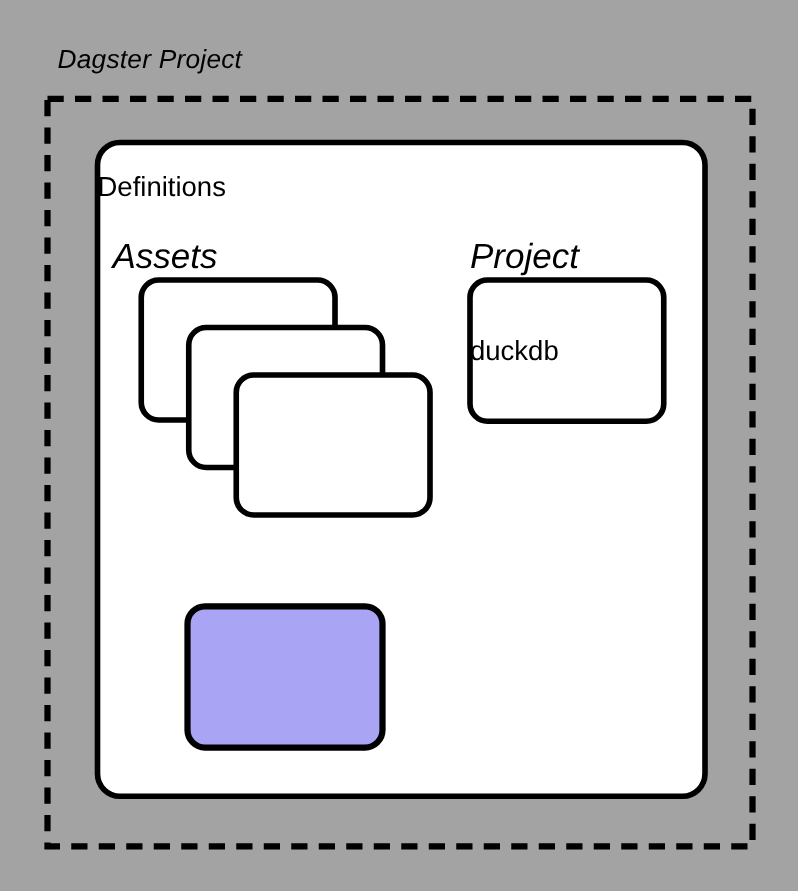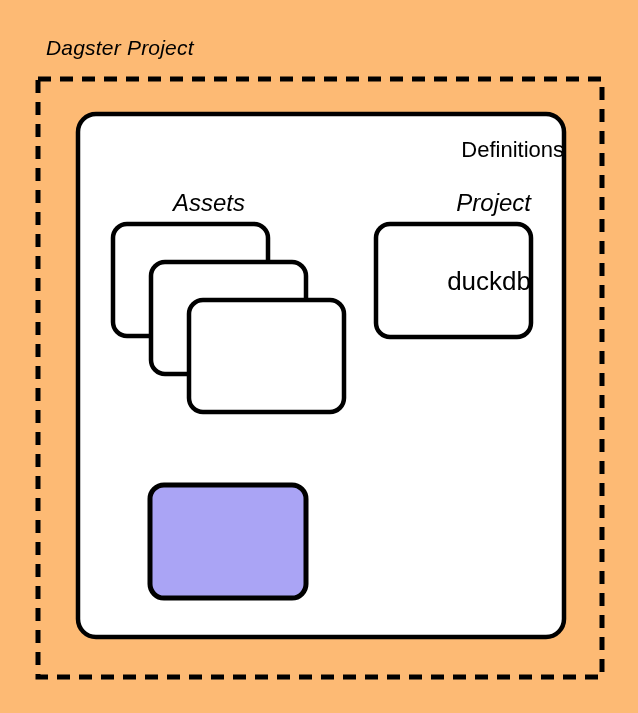--- a/index.html
+++ b/index.html
@@ -8,56 +8,56 @@
     padding: 0;
     background: #ffffff;
   }
   body {
     font-family: "Liberation Sans", "DejaVu Sans", sans-serif;
   }
   #canvas {
     position: relative;
     width: 638px;
     height: 713px;
-    background: #fdba74;
+    background: #a3a3a3;
     overflow: hidden;
   }
   svg.layer {
     position: absolute;
     left: 0;
     top: 0;
     width: 638px;
     height: 713px;
     overflow: visible;
   }
   .txt {
     position: absolute;
     color: #000000;
     white-space: nowrap;
     pointer-events: none;
-    text-align: right;
+    text-align: left;
   }
   .title-project {
     font-size: 21px;
     font-style: italic;
     font-weight: 400;
     letter-spacing: 0.2px;
   }
   .label-definitions {
     font-size: 22px;
     font-style: normal;
     font-weight: 400;
   }
   .label-group {
-    font-size: 24px;
+    font-size: 28px;
     font-style: italic;
     font-weight: 400;
   }
   .node-text {
-    font-size: 26px;
+    font-size: 22px;
     font-style: normal;
     font-weight: 400;
     line-height: 30px;
   }
 </style>
 </head>
 <body>
 
 <div id="canvas">
 

